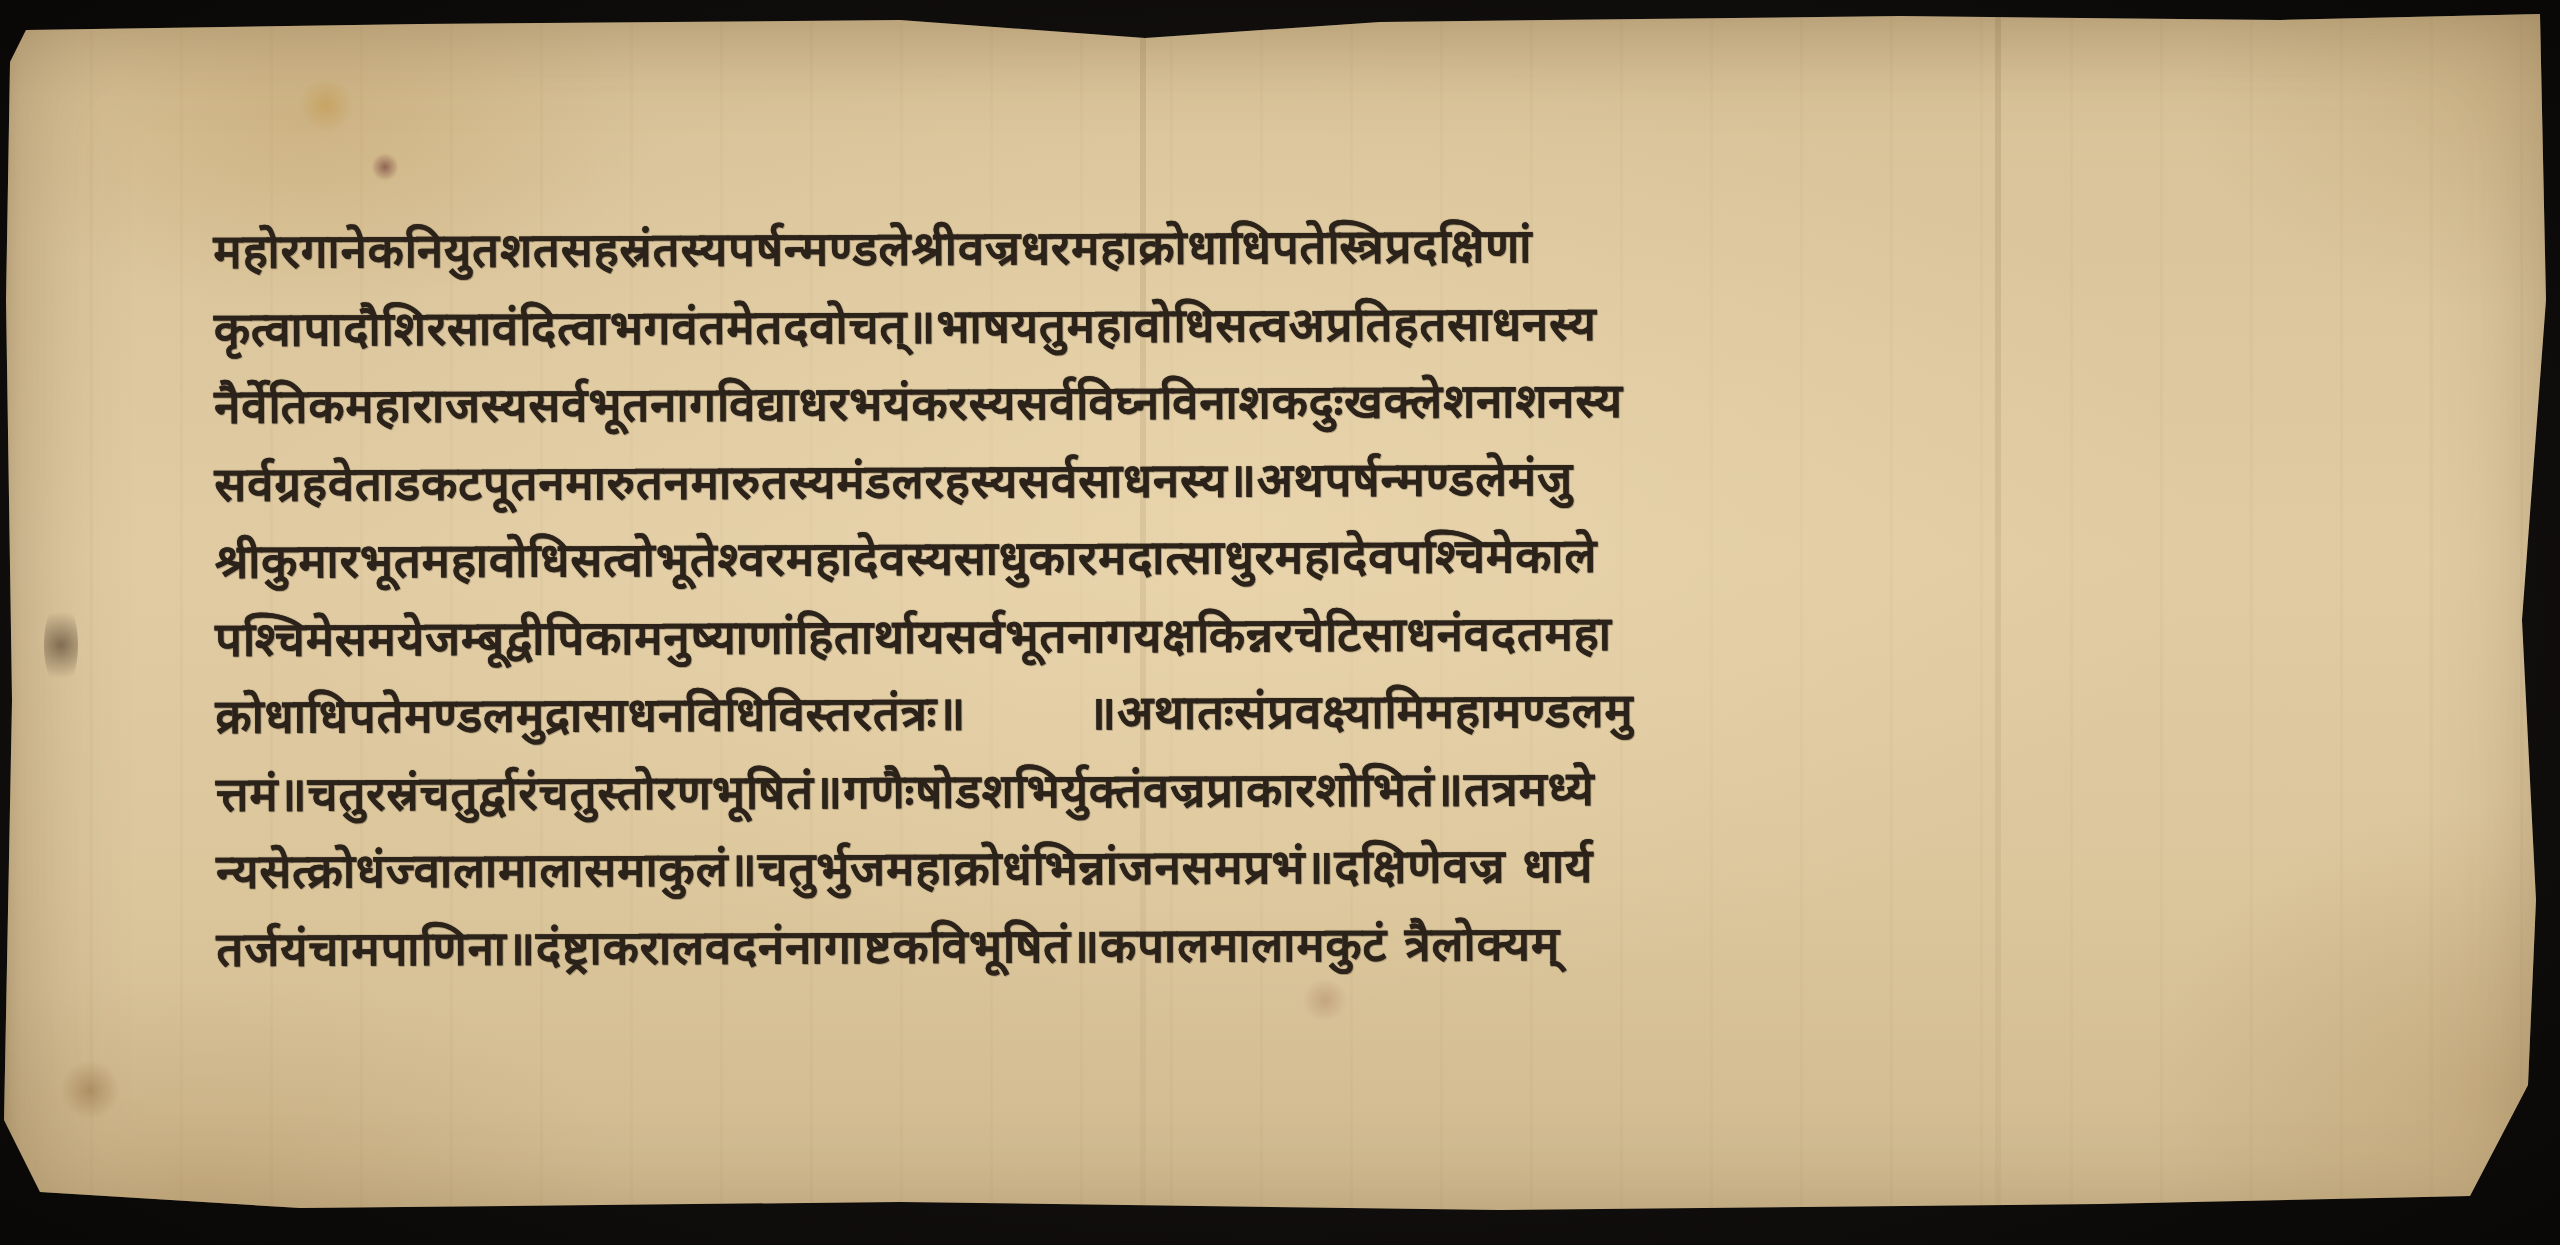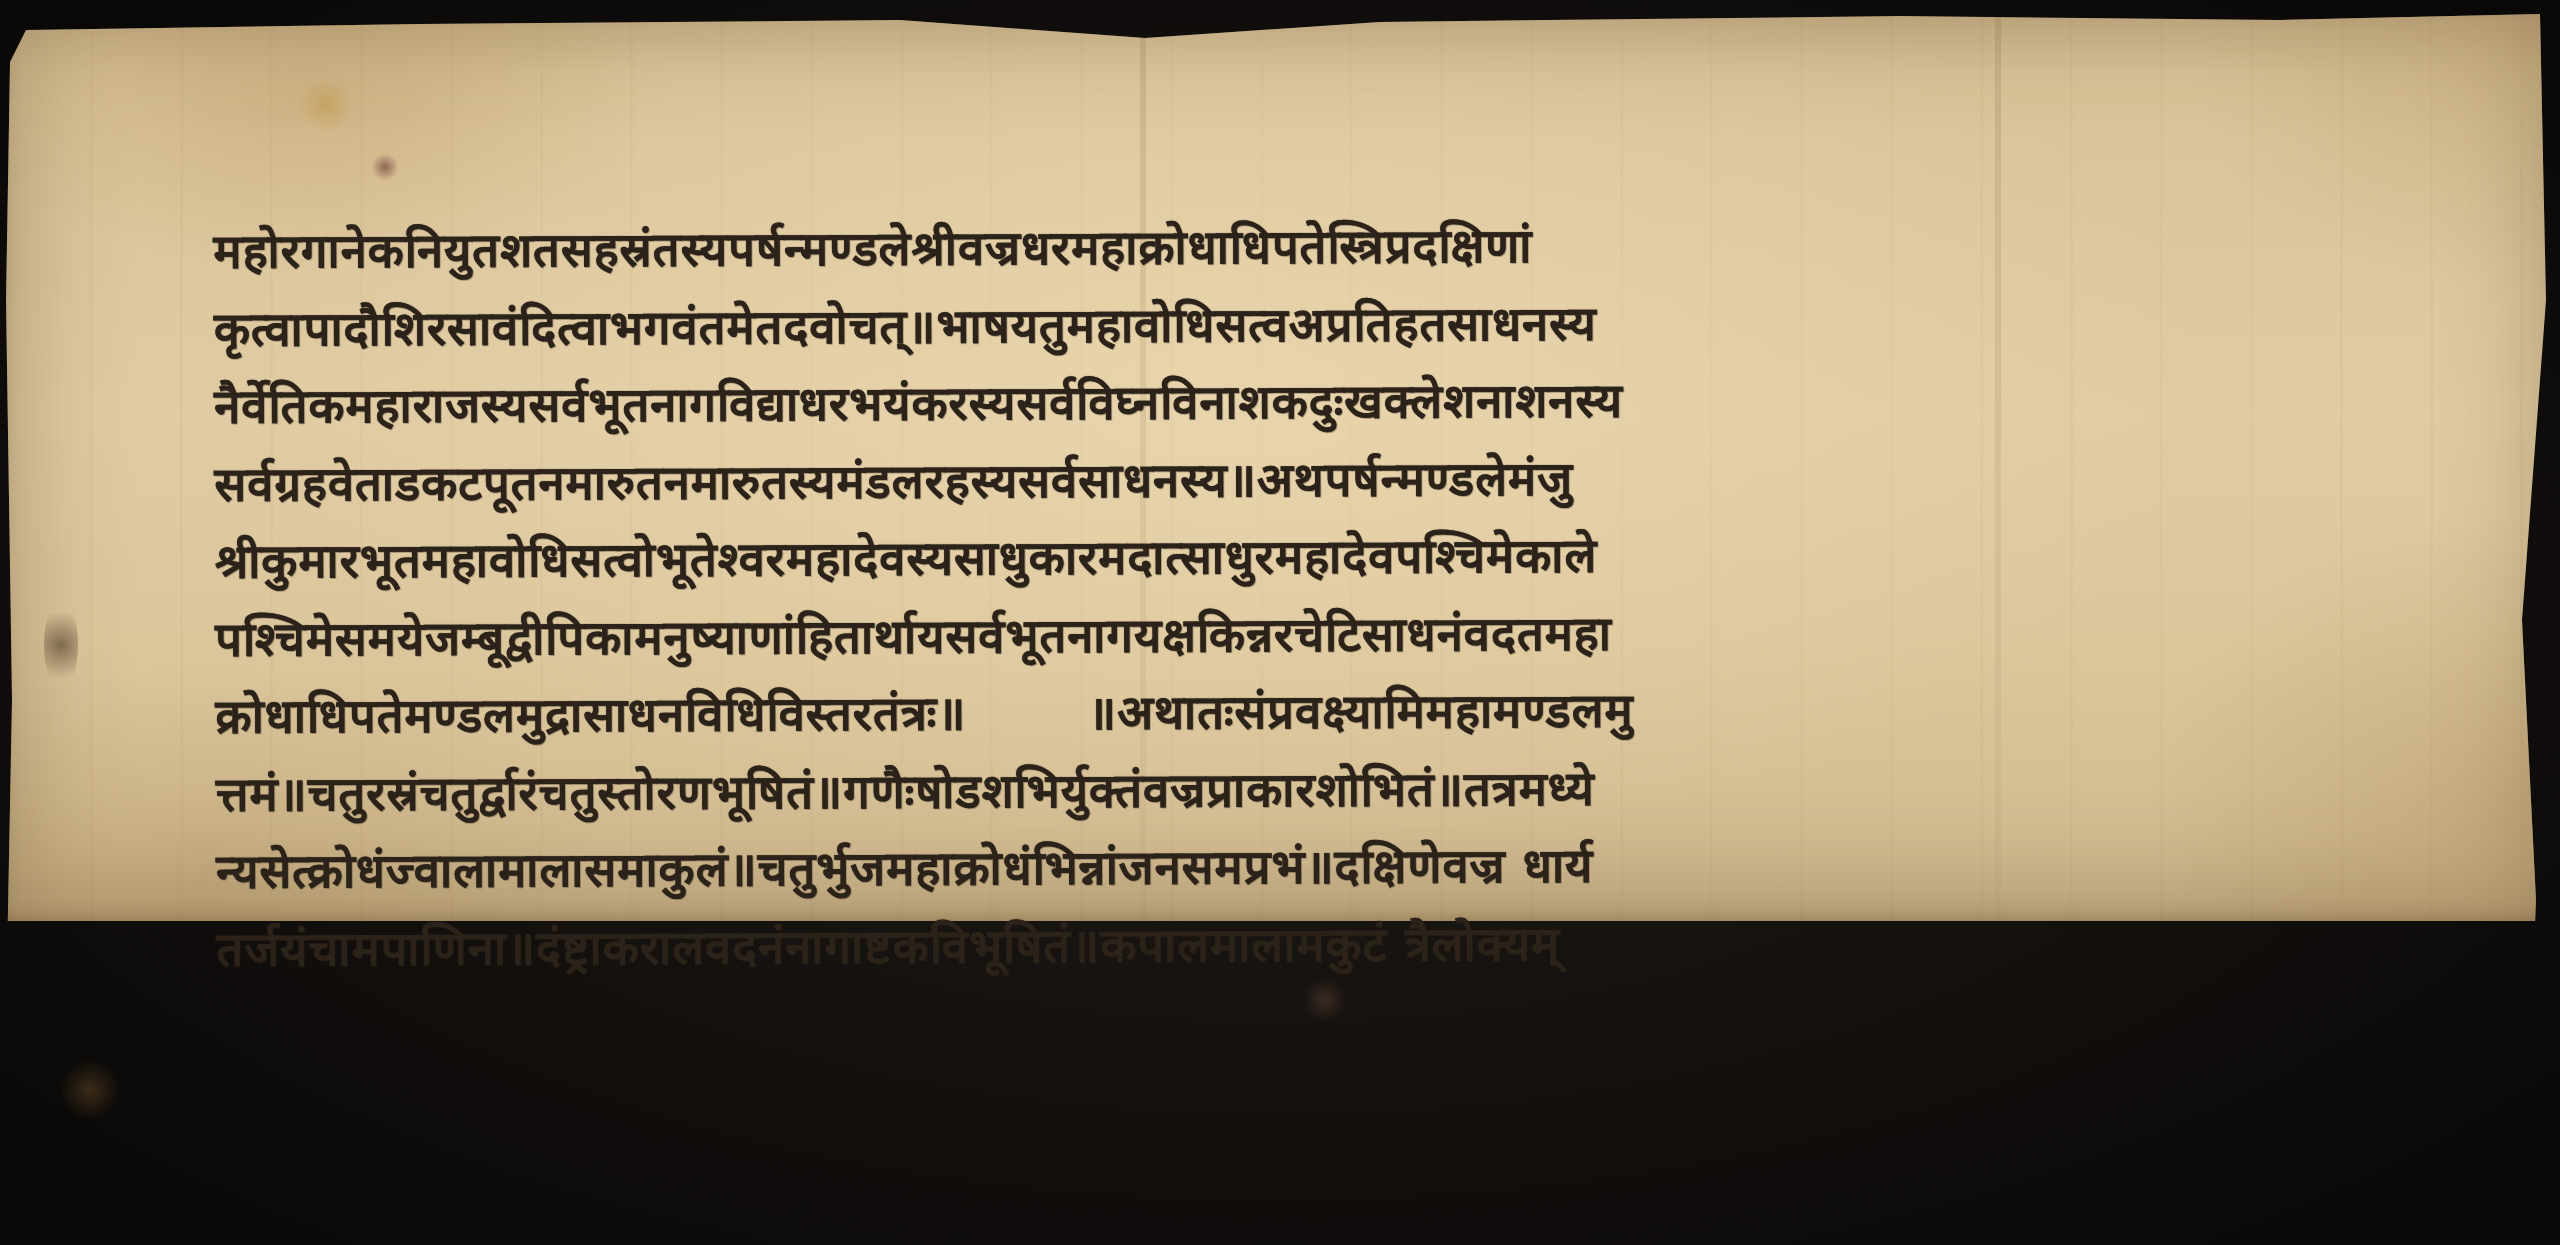--- a/index.html
+++ b/index.html
@@ -12,21 +12,21 @@
     position:relative;
     width:2560px;height:1245px;
     background:
       radial-gradient(ellipse at 50% 50%, rgba(60,50,40,.25), rgba(0,0,0,.6)),
       var(--background-color);
     overflow:hidden;
     font-family:"DejaVu Serif", serif;
   }
   .paper{
     position:absolute;
-    left:0;top:0;width:2560px;height:921px;
+    left:0;top:0;width:2560px;height:1245px;
     clip-path:polygon(
       10px 62px, 26px 30px, 420px 24px, 900px 20px, 1145px 38px, 1380px 22px,
       1900px 16px, 2280px 20px, 2540px 14px, 2546px 300px, 2522px 620px,
       2536px 900px, 2528px 1085px, 2470px 1196px, 2100px 1204px, 1500px 1210px,
       900px 1202px, 300px 1208px, 40px 1192px, 4px 1120px, 12px 700px, 6px 300px
     );
     background:
       radial-gradient(ellipse 1400px 700px at 48% 42%, rgba(240,220,180,.55), rgba(240,220,180,0) 70%),
       radial-gradient(ellipse 500px 260px at 12% 10%, rgba(176,140,80,.28), rgba(176,140,80,0) 70%),
       radial-gradient(ellipse 420px 300px at 97% 8%, rgba(170,140,90,.25), rgba(170,140,90,0) 70%),

